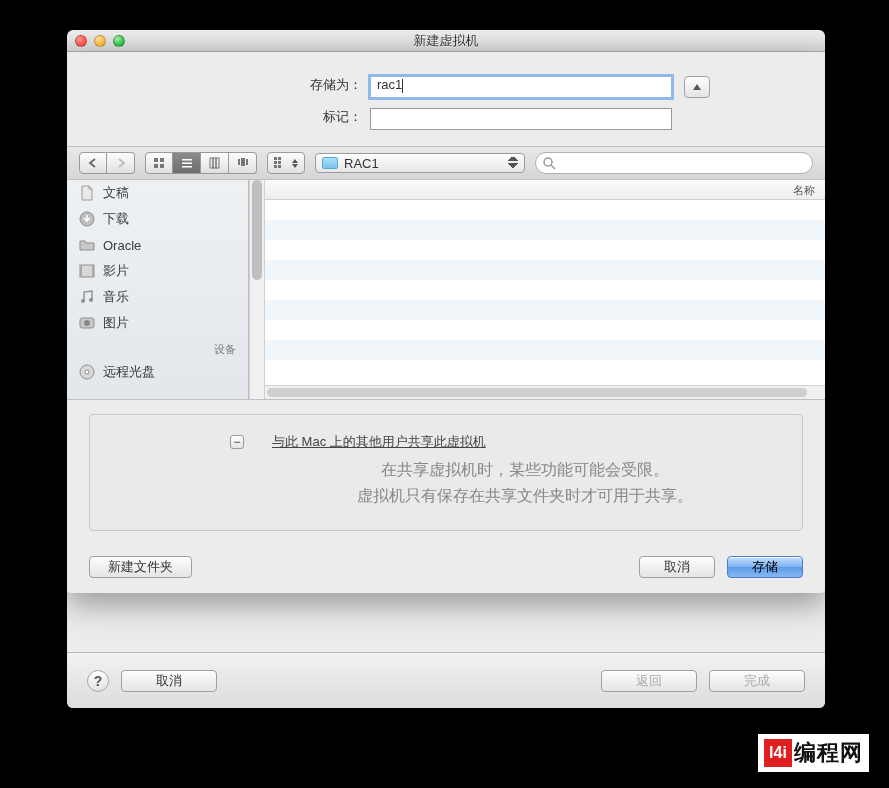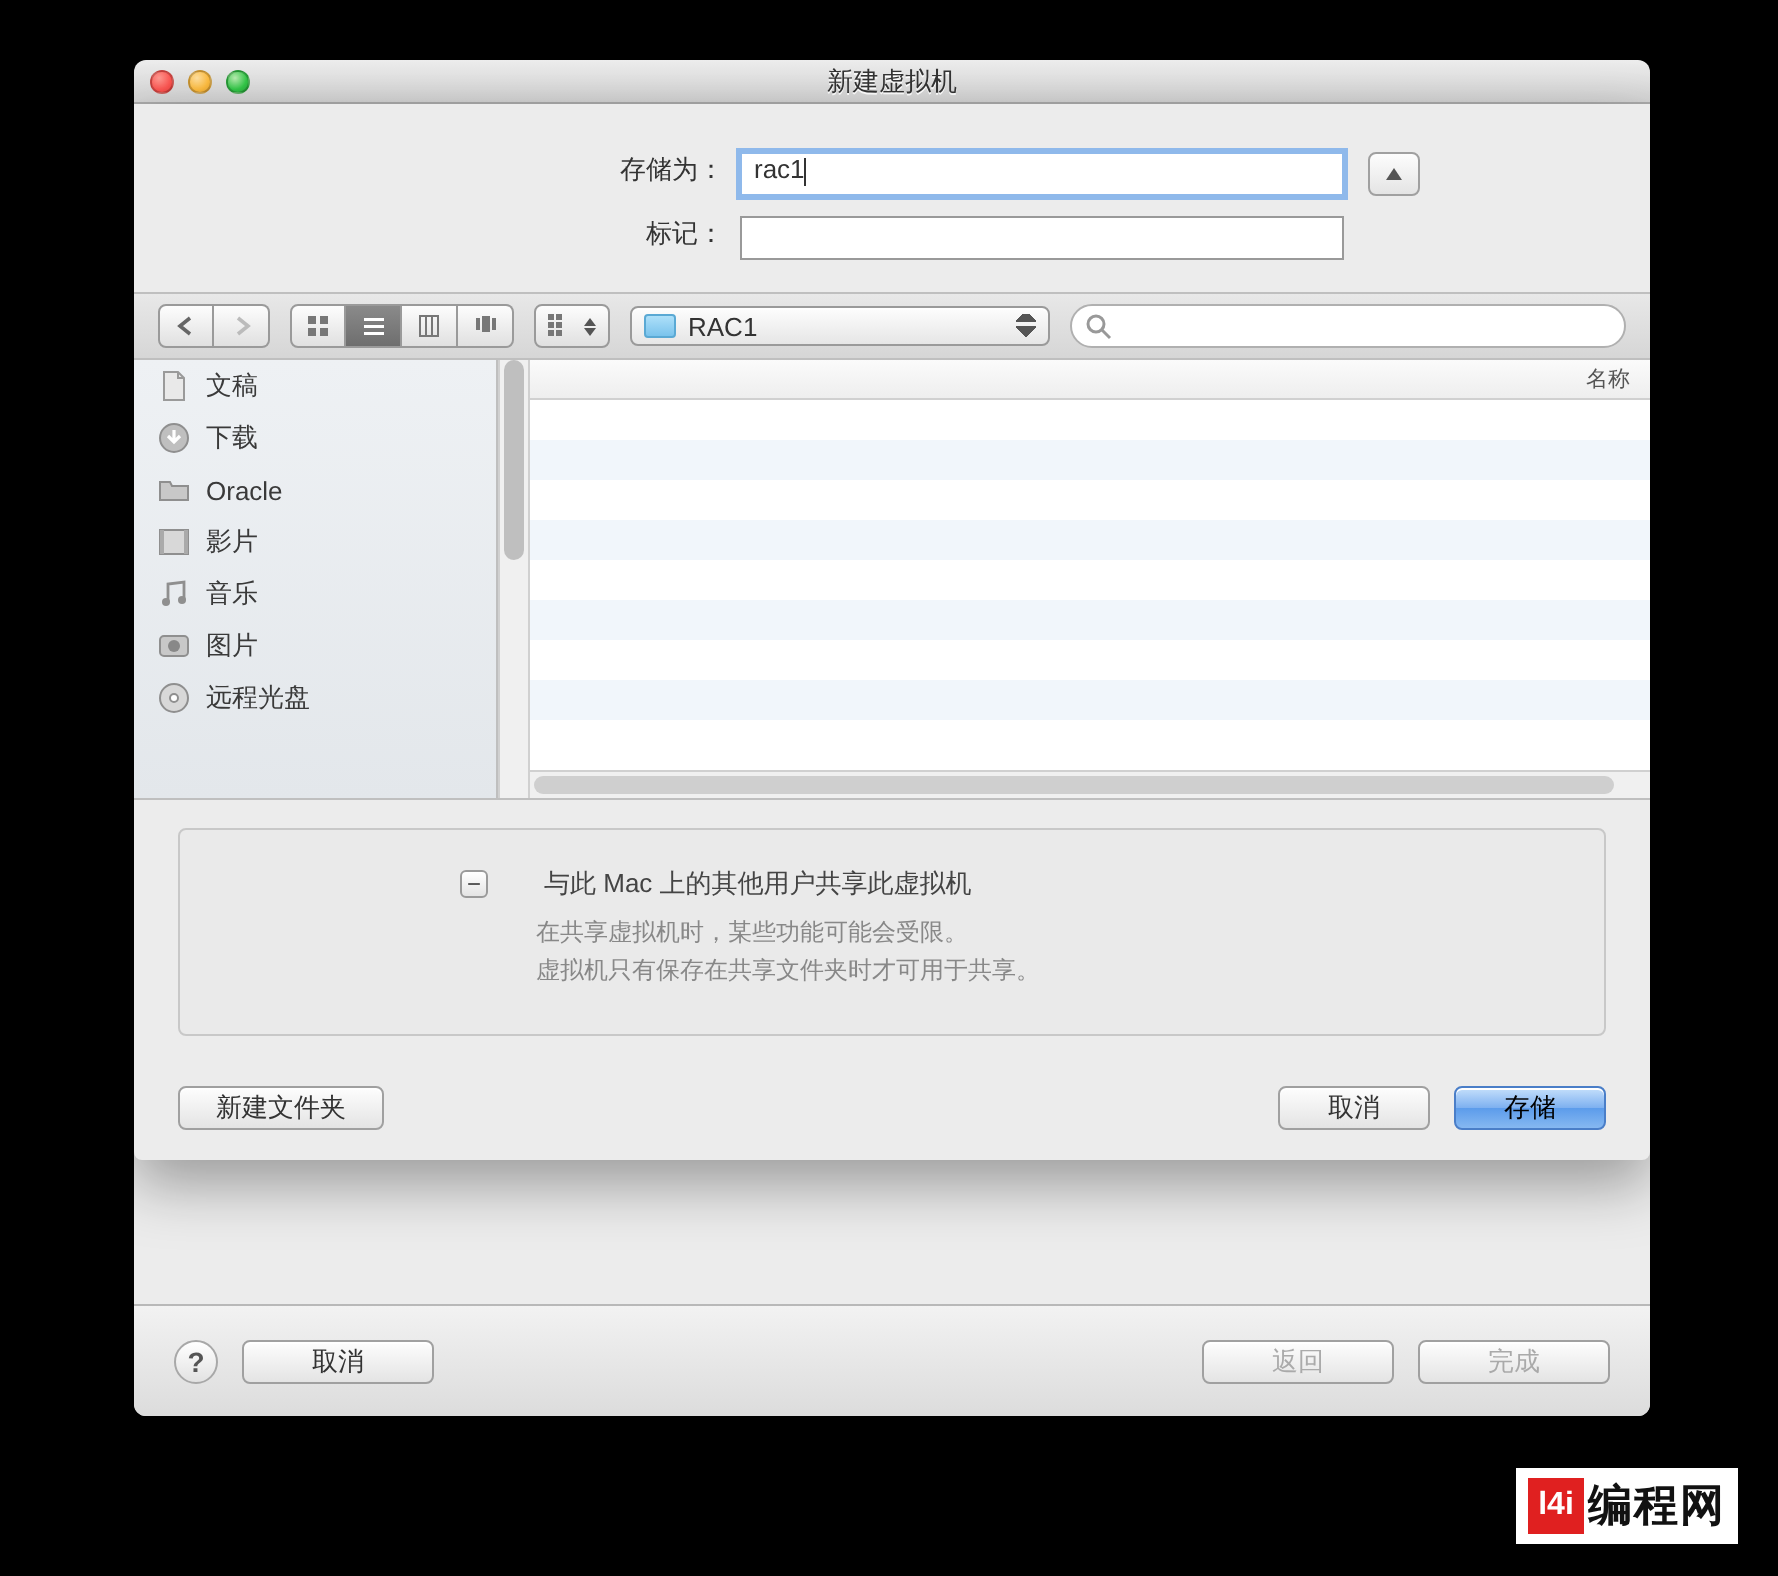--- a/index.html
+++ b/index.html
@@ -69,22 +69,22 @@
 .list { flex: 1; background: #fff; overflow: hidden; display: flex; flex-direction: column; }
 .list-header { height: 20px; border-bottom: 1px solid #d0d0d0; background: linear-gradient(#fbfbfb,#eee); padding: 0 10px; font-size: 11px; color: #555; line-height: 20px; }
 .list-rows { flex: 1; position: relative; }
 .row { height: 20px; }
 .row.alt { background: #f1f6fb; }
 .hscroll { height: 14px; background: #f0f0f0; border-top: 1px solid #d0d0d0; position: relative; }
 .hscroll-thumb { position: absolute; top: 2px; bottom: 2px; left: 2px; width: 540px; background: #cfcfcf; border-radius: 6px; }
 
 .share-panel { margin: 14px 22px 10px; background: #eaeaea; border: 1px solid #c8c8c8; border-radius: 4px; padding: 18px 20px 22px 160px; position: relative; min-height: 94px; }
 .minus-box { position: absolute; left: 140px; top: 20px; width: 14px; height: 14px; border: 1px solid #9a9a9a; border-radius: 3px; background: linear-gradient(#fff,#e4e4e4); display: flex; align-items: center; justify-content: center; font-size: 12px; line-height: 1; color: #444; cursor: pointer; }
-.share-title { font-size: 13px; color: #444; margin: 0 0 6px 22px; }
-.share-sub { font-size: 12px; color: #888; margin-left: 18px; line-height: 1.6; }
+.share-title { font-size: 13px; color: #444; margin: 0 0 6px 22px; text-decoration: underline; }
+.share-sub { font-size: 16px; color: #888; margin-left: 18px; line-height: 1.6; text-align: center; }
 
 .action-bar { height: 52px; display: flex; align-items: center; padding: 0 22px; }
 
 .caret { position: relative; }
 .caret::after { content: ""; position: absolute; right: -1px; top: 2px; width: 1px; height: 14px; background: #333; animation: blink 1.1s steps(1) infinite; }
 @keyframes blink { 50% { background: transparent; } }
 
 .ud { display: inline-flex; flex-direction: column; gap: 1px; }
 .ud span { width: 0; height: 0; border-left: 3px solid transparent; border-right: 3px solid transparent; }
 .ud .u { border-bottom: 4px solid #555; }
@@ -237,20 +237,21 @@
           </svg>
         <span>音乐</span>
       </div>
       <div class="sb-item">
         <svg width="16" height="16" viewBox="0 0 16 16">
             <rect x="1" y="3" width="14" height="10" rx="2" fill="#c8c8c8" stroke="#8f8f8f"></rect>
             <circle cx="8" cy="8" r="3" fill="#888"></circle>
           </svg>
         <span>图片</span>
       </div>
+      <div class="sb-head">设备</div>
       <div class="sb-item">
         <svg width="16" height="16" viewBox="0 0 16 16">
             <circle cx="8" cy="8" r="7" fill="#d8d8d8" stroke="#8f8f8f"></circle>
             <circle cx="8" cy="8" r="2" fill="#fff" stroke="#8f8f8f"></circle>
           </svg>
         <span>远程光盘</span>
       </div>
     </div>
     <div class="file-area">
       <div class="scroll-track">

